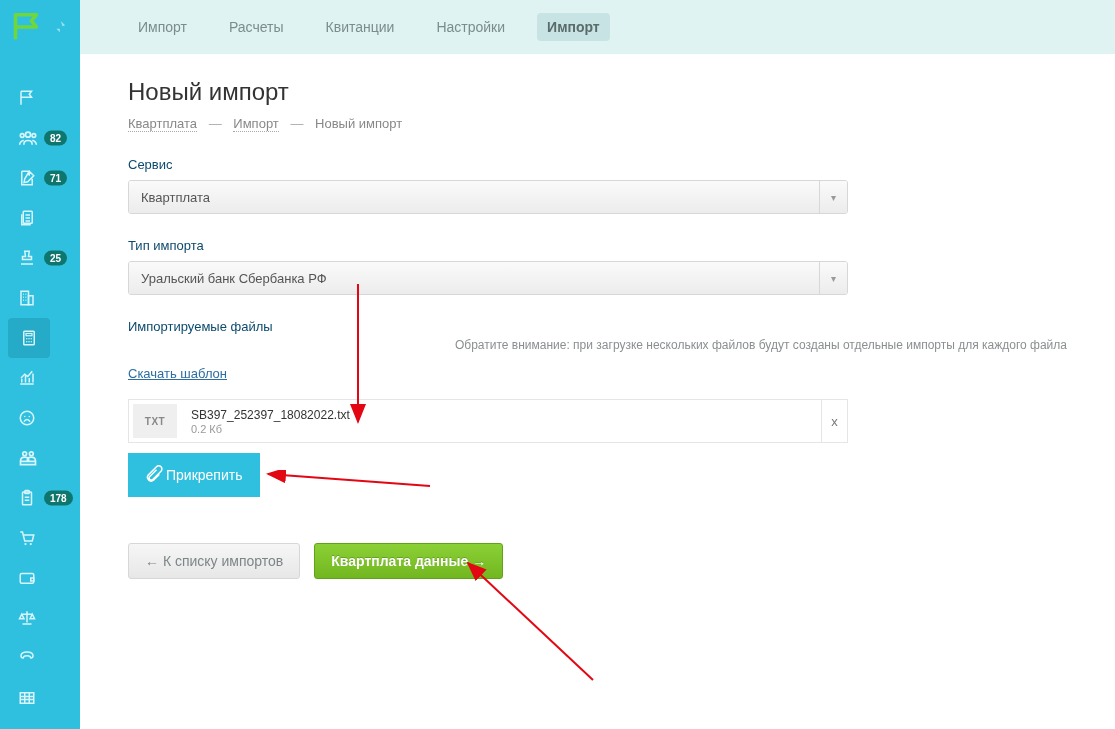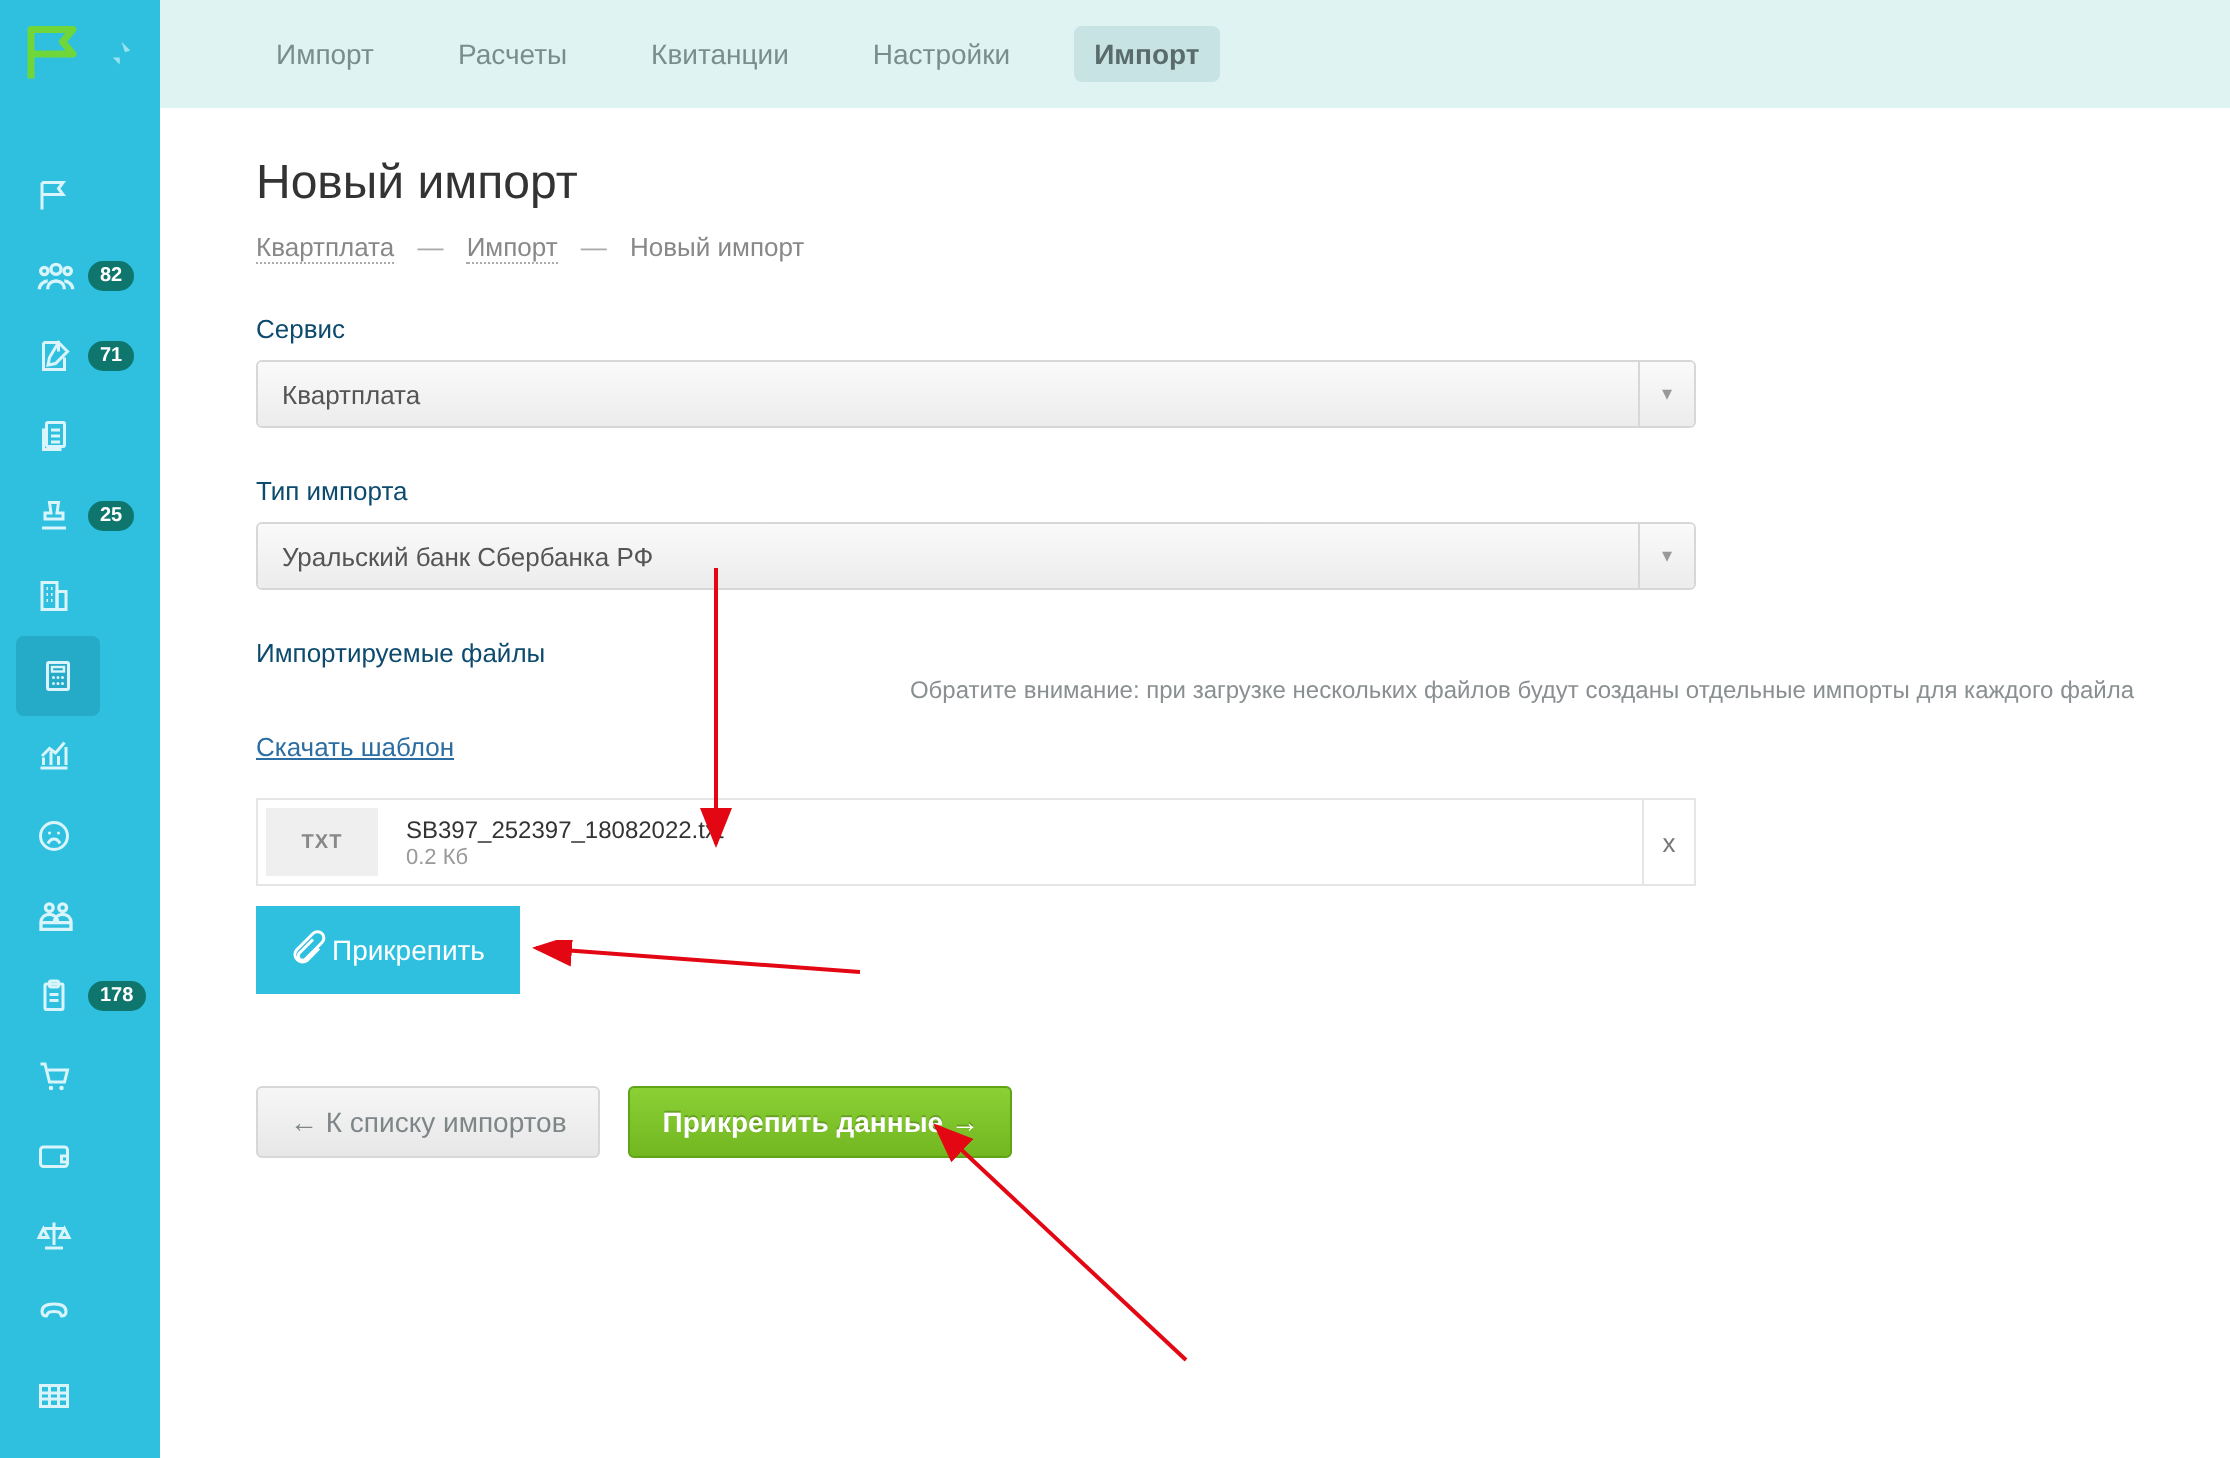--- a/index.html
+++ b/index.html
@@ -205,21 +205,21 @@
     .file-row {
       width: 720px;
       height: 44px;
       border: 1px solid #e5e5e5;
       display: flex;
       align-items: stretch;
       margin-bottom: 10px;
     }
 
     .file-type-badge {
-      width: 56px;
+      width: 44px;
       background: #efefef;
       margin: 4px;
       display: flex;
       align-items: center;
       justify-content: center;
       font-size: 10px;
       font-weight: 700;
       color: #888;
       letter-spacing: 0.5px;
     }
@@ -472,21 +472,21 @@
 
   <button class="attach-btn">
     <svg width="18" height="20" viewBox="0 0 24 26">
       <path d="M18 12l-8 8a5 5 0 01-7-7L14 2a4 4 0 016 6L9 19a2.5 2.5 0 01-4-4l9-9" fill="none" stroke="#fff" stroke-width="2"></path>
     </svg>
     <span>Прикрепить</span>
   </button>
 
   <div class="action-row">
     <button class="btn-back">← К списку импортов</button>
-    <button class="btn-primary">Прикрепить данные →</button>
+    <button class="btn-primary">Квартплата данные →</button>
   </div>
 </div>
 
 <svg class="annot" style="left:260px;top:470px" width="180" height="20">
   <defs>
       <marker id="ah1" markerWidth="10" markerHeight="8" refX="9" refY="4" orient="auto">
         <path d="M0 0L10 4L0 8z" fill="#e30613"></path>
       </marker>
     </defs>
   <line x1="170" y1="16" x2="8" y2="4" stroke="#e30613" stroke-width="2" marker-end="url(#ah1)"></line>

